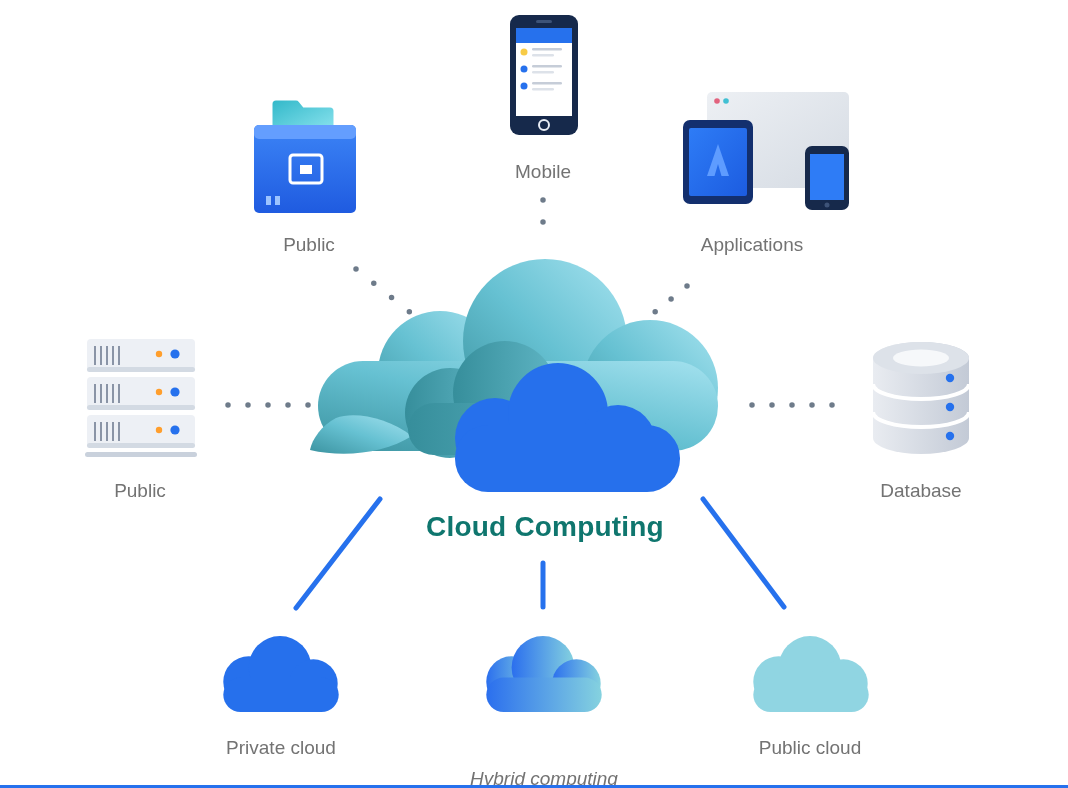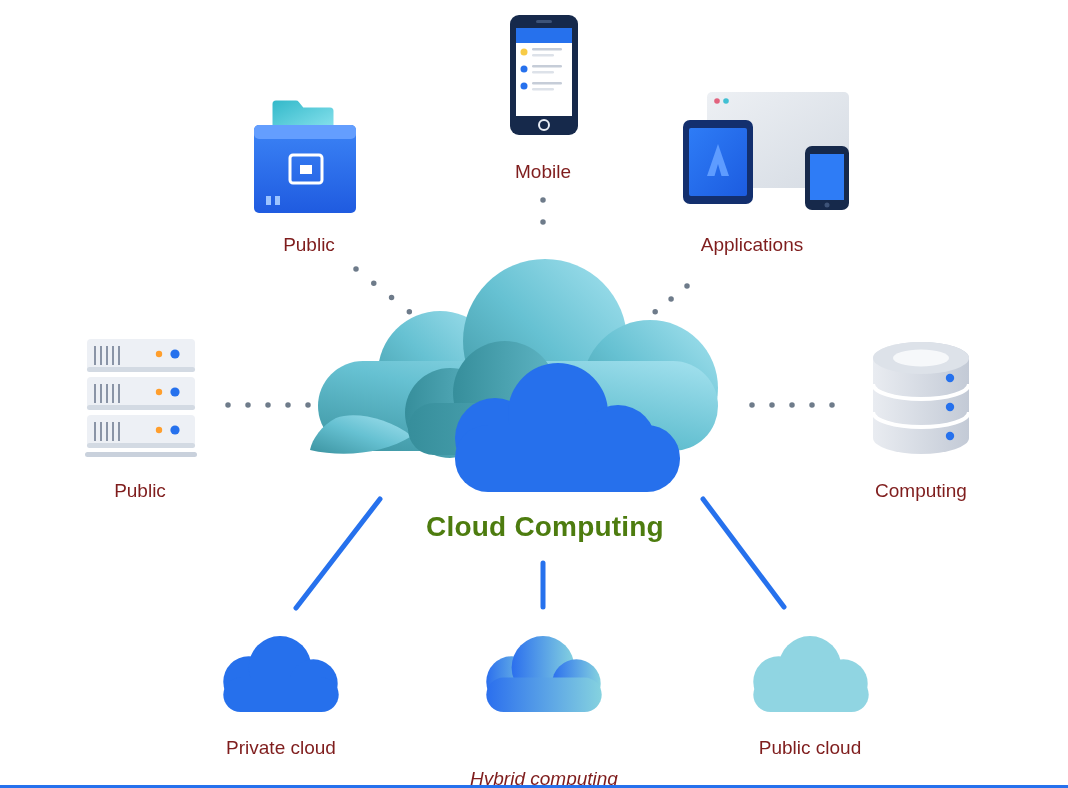--- a/index.html
+++ b/index.html
@@ -10,29 +10,29 @@
     overflow:hidden;
     font-family:"Liberation Sans", sans-serif;
   }
   .node{position:absolute;}
   .node svg{display:block;}
   .node-label{
     position:absolute;
     transform:translateX(-50%);
     font-size:19px;
     font-weight:500;
-    color:#7f1d1d;
+    color:#737373;
     white-space:nowrap;
   }
   .diagram-title{
     position:absolute;
     transform:translateX(-50%);
     font-size:28px;
     font-weight:700;
-    color:#4d7c0f;
+    color:#0f766e;
     white-space:nowrap;
     letter-spacing:0.2px;
   }
   .connectors{position:absolute;left:0;top:0;pointer-events:none;}
   .bottom-line{
     position:absolute;left:0;bottom:0;width:1068px;height:3px;
     background:#2671ED;
   }
 </style>
 </head>
@@ -166,21 +166,21 @@
       <path d="M2 18 A48 16 0 0 1 98 18 L98 98 A48 16 0 0 1 2 98 Z" fill="url(#gradDb)"></path>
       <ellipse cx="50" cy="18" rx="48" ry="16" fill="#DDE2E9"></ellipse>
       <ellipse cx="50" cy="18" rx="28" ry="8.5" fill="#F6F8FA"></ellipse>
       <path d="M2 44 A48 15 0 0 0 98 44" fill="none" stroke="#FFFFFF" stroke-width="4"></path>
       <path d="M2 72 A48 15 0 0 0 98 72" fill="none" stroke="#FFFFFF" stroke-width="4"></path>
       <circle cx="79" cy="38" r="4.2" fill="#2671ED"></circle>
       <circle cx="79" cy="67" r="4.2" fill="#2671ED"></circle>
       <circle cx="79" cy="96" r="4.2" fill="#2671ED"></circle>
     </svg>
   </div>
-  <div class="node-label" style="left:921px;top:480px;">Computing</div>
+  <div class="node-label" style="left:921px;top:480px;">Database</div>
 
   <div class="node" style="left:300px;top:253px;">
     <svg width="430" height="242" viewBox="0 0 430 242">
       <defs>
         <linearGradient id="gradTealBig" x1="0" y1="1" x2="1" y2="0">
           <stop offset="0" stop-color="#3B93A0"></stop>
           <stop offset="0.5" stop-color="#66C1D2"></stop>
           <stop offset="1" stop-color="#A5E2EF"></stop>
         </linearGradient>
         <linearGradient id="gradTealDark" x1="0" y1="0" x2="1" y2="0">

